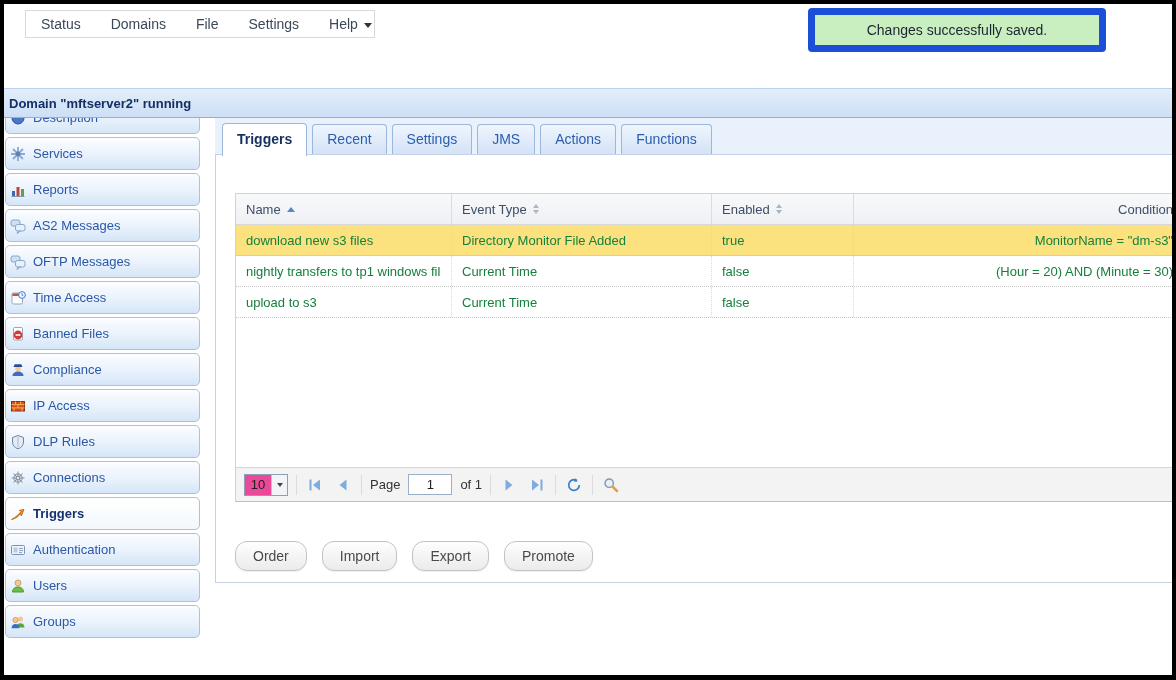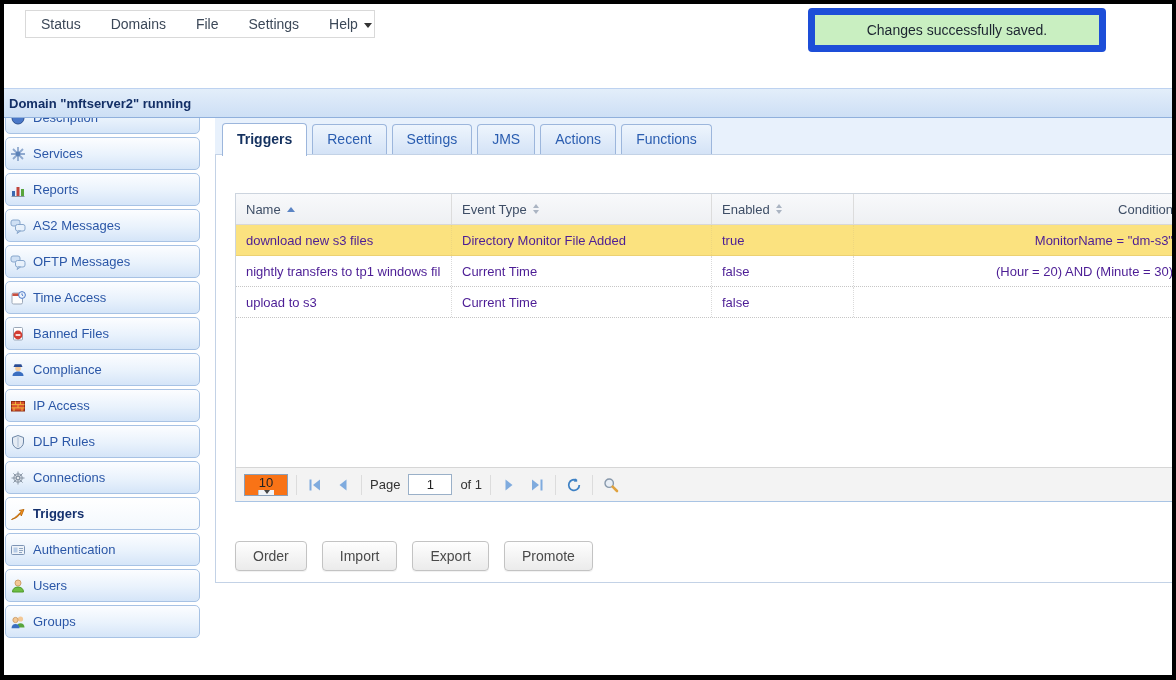--- a/index.html
+++ b/index.html
@@ -51,55 +51,55 @@
   
   .grid { position:absolute; left:231px; top:189px; right:-2px; height:309px;
           border:1px solid #ccd4de; border-bottom-color:#a9c4e4; background:#fff;
           display:flex; flex-direction:column; z-index:2; }
   .g-header { height:31px; flex:0 0 31px; display:flex;
               background:linear-gradient(#f8f9fb,#eef0f3); border-bottom:1px solid #d8d8d8; }
   .g-hcell { display:flex; align-items:center; padding-left:10px; gap:6px;
              font-size:13px; color:#3e4e66; border-right:1px solid #dcdcdc; cursor:pointer; }
   .g-hcell:last-child { border-right:none; }
   .g-row { height:31px; flex:0 0 31px; display:flex; border-bottom:1px dotted #c6c6c6;
-           font-size:13px; color:#4c1d95; cursor:pointer; background:#fff; }
+           font-size:13px; color:#15803d; cursor:pointer; background:#fff; }
   .g-row.hl { background:#fbe27f; border-bottom:1px solid #ecd172; }
   .g-cell { display:flex; align-items:center; padding-left:10px; white-space:nowrap;
             overflow:hidden; border-right:1px dotted #dadada; }
   .g-cell:last-child { border-right:none; }
   .g-row.hl .g-cell { border-right-color:#eed77f; }
   .c-name { width:216px; flex:0 0 216px; }
   .c-event { width:260px; flex:0 0 260px; }
   .c-enab { width:142px; flex:0 0 142px; }
   .c-cond { flex:1 1 auto;justify-content:flex-end; }
   .g-body-fill { flex:1 1 auto; background:#fff; }
 
   .tri-up { width:0;height:0;border-left:4px solid transparent;border-right:4px solid transparent;border-bottom:5px solid #5b84c4; }
   .sort-both { display:flex; flex-direction:column; gap:2px; align-items:center; }
   .mini-up { width:0;height:0;border-left:3px solid transparent;border-right:3px solid transparent;border-bottom:4px solid #aab4c2; }
   .mini-down { width:0;height:0;border-left:3px solid transparent;border-right:3px solid transparent;border-top:4px solid #aab4c2; }
 
   
   .pager { flex:0 0 34px; margin-top:auto; background:#f3f3f3; border-top:1px solid #d6d6d6;
            display:flex; align-items:center; padding-left:8px; gap:8px; }
   .sep { width:1px; height:20px; background:#dcdcdc; flex:0 0 1px; }
-  .pgsel { width:44px; height:22px; background:#f97316; border:1px solid #8aa0ba; display:flex;
-           align-items:center; cursor:pointer;flex-direction:column; }
+  .pgsel { width:44px; height:22px; background:#ec4899; border:1px solid #8aa0ba; display:flex;
+           align-items:center; cursor:pointer; }
   .pgsel-val { flex:1; text-align:center; font-size:13px; color:#222; }
   .pgsel-btn { width:16px; height:100%; border-left:1px solid #b9c6d4; background:#f2f4f7;
                display:flex; align-items:center; justify-content:center; }
   .pgsel-btn .caret-sm { width:0;height:0;border-left:3px solid transparent;border-right:3px solid transparent;border-top:4px solid #444; }
   .pbtn { width:20px; height:20px; display:flex; align-items:center; justify-content:center; cursor:pointer; }
   .ptext { font-size:13px; color:#333; }
   .pinput { width:44px; height:21px; border:1px solid #9ab0c8; text-align:center; font-size:13px;
             color:#222; font-family:"Liberation Sans", sans-serif; }
 
   
   .btnrow { position:absolute; left:231px; top:537px; display:flex; gap:15px; z-index:2; }
-  .btn { height:30px; padding:0 17px; border:1px solid #c3c3c3; border-radius:4px;
+  .btn { height:30px; padding:0 17px; border:1px solid #c3c3c3; border-radius:12px;
          background:linear-gradient(#fefefe,#ebebeb); font-size:14px; color:#4a4a4a;
          cursor:pointer; box-shadow:0 1px 1px rgba(0,0,0,0.06);
          font-family:"Liberation Sans", sans-serif; }
 </style>
 </head>
 <body>
 
 <div class="frame">
 
   <div class="navbox">

